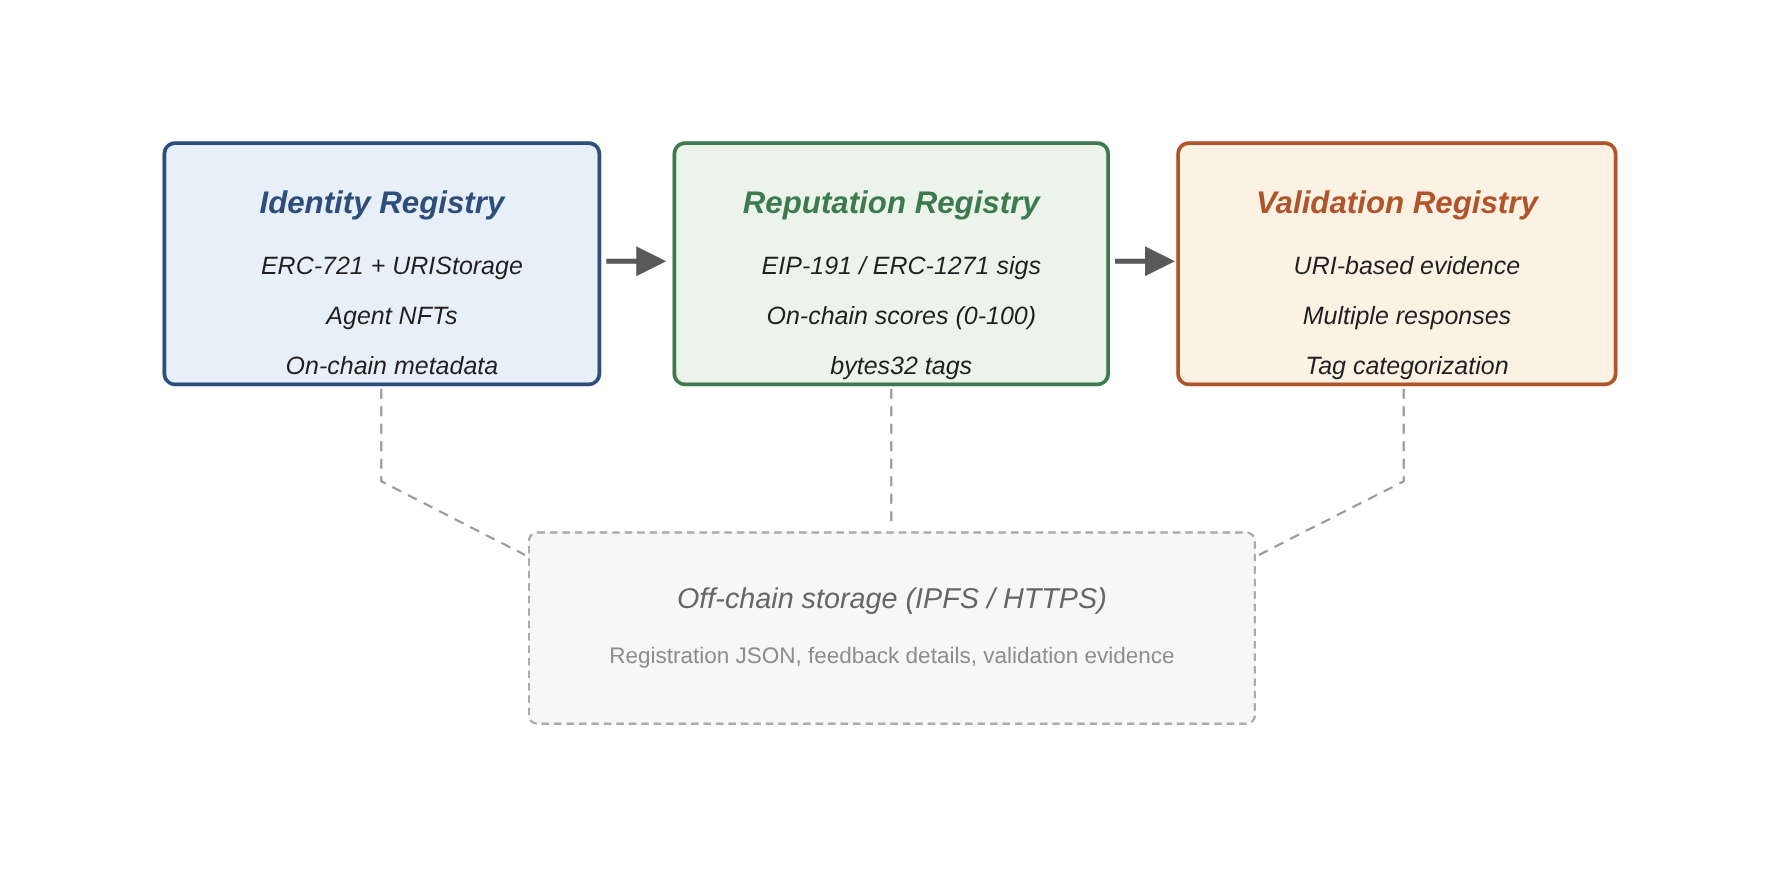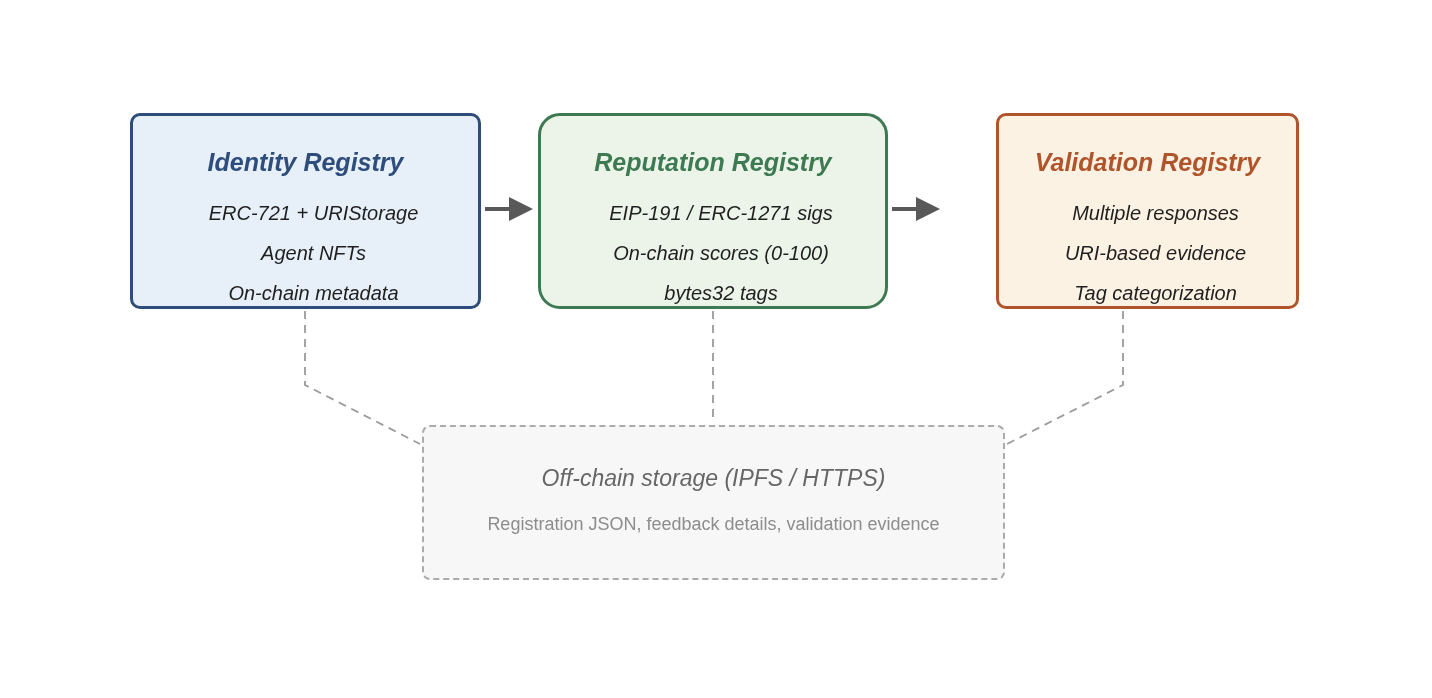--- a/index.html
+++ b/index.html
@@ -44,21 +44,21 @@
     height: 196px;
     box-sizing: border-box;
     border: 3.5px solid #888;
     border-radius: 10px;
     text-align: center;
     padding-top: 31px;
     font-style: italic;
   }
   .card-identity   { left: 130px; width: 351px; }
   .card-reputation { left: 538px; width: 350px; }
-  .card-validation { left: 996px; width: 303px; }
+  .card-validation { left: 941px; width: 353px; }
   .card-title {
     margin: 0;
     font-size: 25px;
     font-weight: bold;
     line-height: 30px;
   }
   .card-items {
     margin-top: 16px;
     padding-left: 16px;
   }
@@ -120,34 +120,34 @@
 
   <section class="card card-identity" style="border-color: rgb(46, 77, 123); background: rgb(231, 240, 248);">
     <h2 class="card-title" style="color: rgb(46, 77, 123);">Identity Registry</h2>
     <div class="card-items">
       <div class="card-item">ERC-721 + URIStorage</div>
       <div class="card-item">Agent NFTs</div>
       <div class="card-item">On-chain metadata</div>
     </div>
   </section>
 
-  <section class="card card-reputation" style="border-color: rgb(61, 122, 82); background: rgb(236, 244, 233); border-radius: 22px;">
+  <section class="card card-reputation" style="border-color: rgb(61, 122, 82); background: rgb(236, 244, 233);">
     <h2 class="card-title" style="color: rgb(61, 122, 82);">Reputation Registry</h2>
     <div class="card-items">
       <div class="card-item">EIP-191 / ERC-1271 sigs</div>
       <div class="card-item">On-chain scores (0-100)</div>
       <div class="card-item">bytes32 tags</div>
     </div>
   </section>
 
   <section class="card card-validation" style="border-color: rgb(176, 84, 43); background: rgb(251, 242, 227);">
     <h2 class="card-title" style="color: rgb(176, 84, 43);">Validation Registry</h2>
     <div class="card-items">
+      <div class="card-item">URI-based evidence</div>
       <div class="card-item">Multiple responses</div>
-      <div class="card-item">URI-based evidence</div>
       <div class="card-item">Tag categorization</div>
     </div>
   </section>
 
   <section class="storage">
     <h2 class="storage-title">Off-chain storage (IPFS / HTTPS)</h2>
     <div class="storage-subtitle">Registration JSON, feedback details, validation evidence</div>
   </section>
 
 </div>

